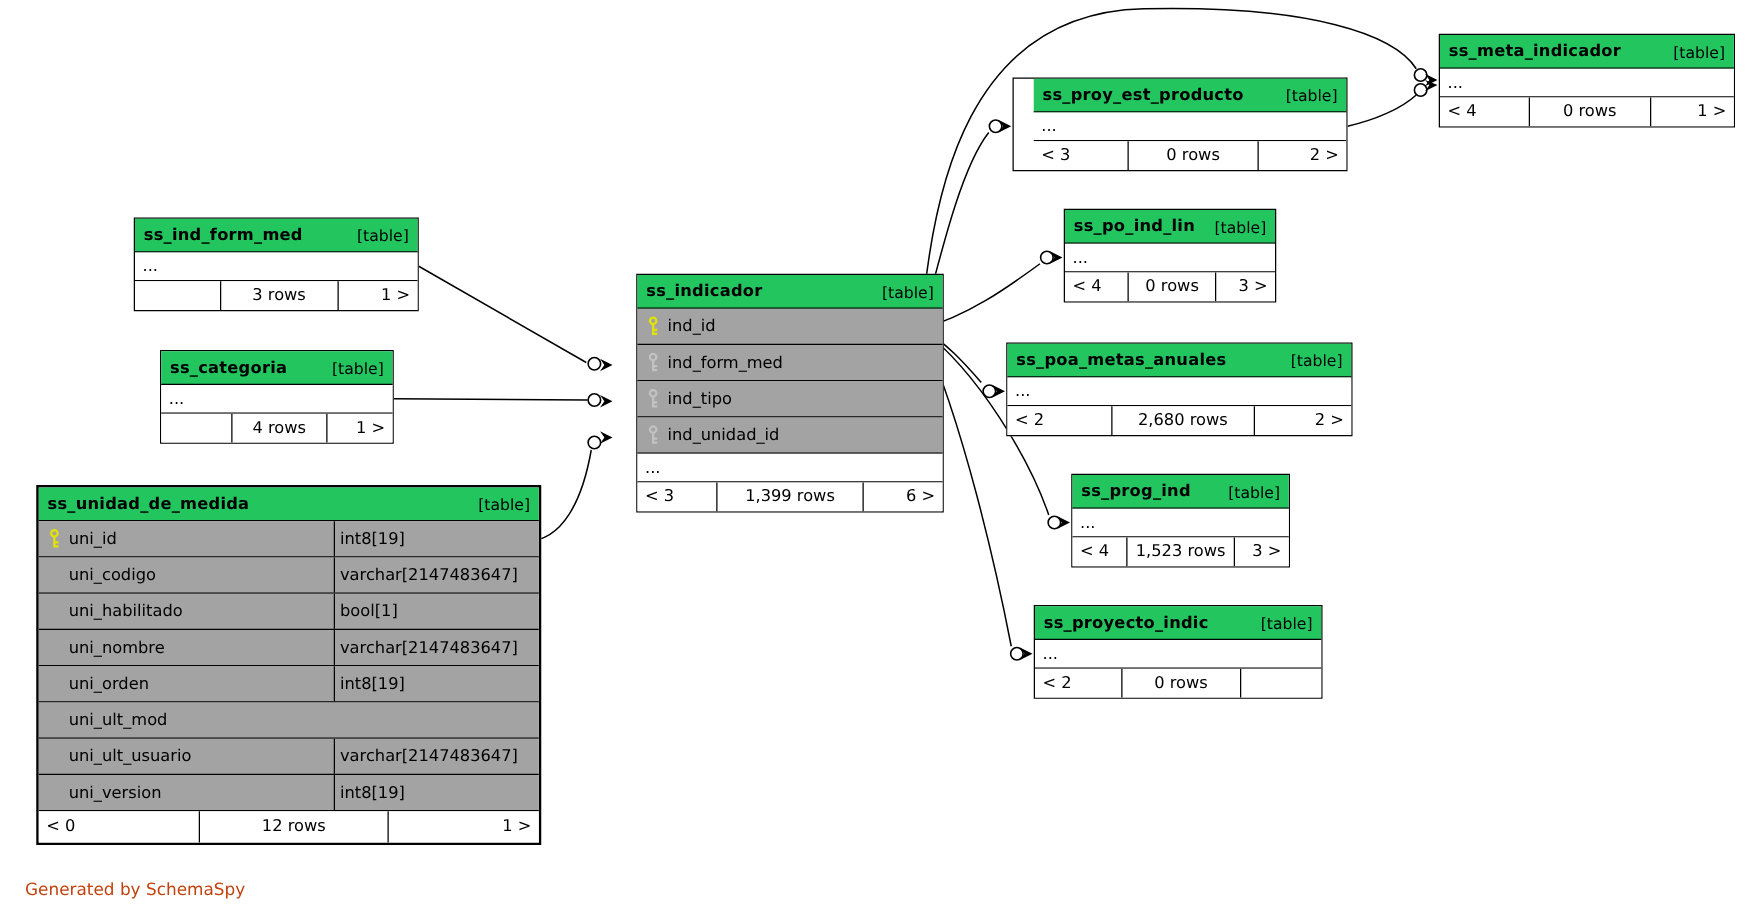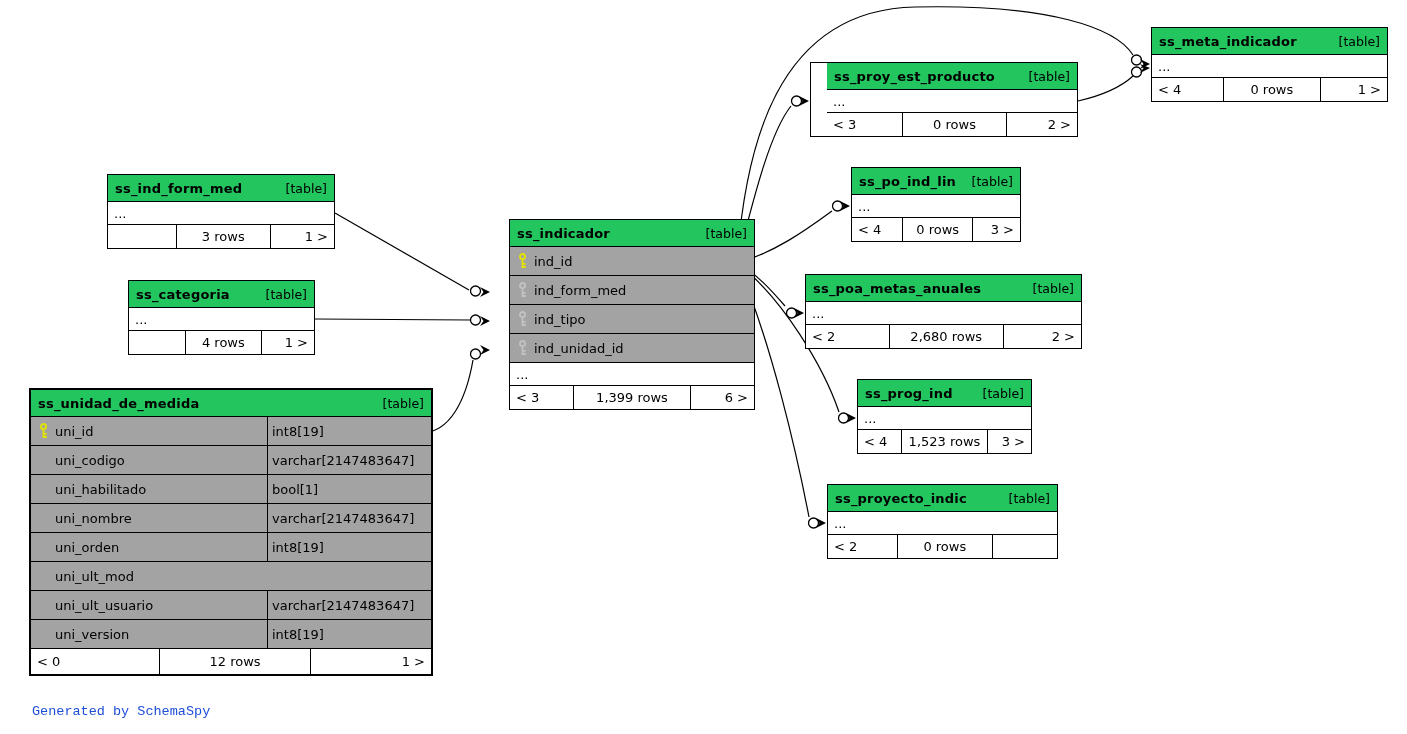--- a/index.html
+++ b/index.html
@@ -31,21 +31,21 @@
   .node-footer { display:flex; height:23px; font-size:13px; background:#fff; }
   .node.main .node-footer { height:25px; }
   .fcell { display:flex; align-items:center; padding:0 6px; overflow:hidden; white-space:nowrap; }
   .fcell.fleft   { flex:0 0 30%; justify-content:flex-start; }
   .fcell.fcenter { flex:1 1 auto; justify-content:center; border-left:1px solid #000; border-right:1px solid #000; }
   .fcell.fright  { flex:0 0 28%; justify-content:flex-end; }
 
   .pk svg { stroke:#e3e300; }
   .fk svg { stroke:#c2c2c2; }
 
-  .gen-note { position:absolute; left:32px; top:704px; font-size:13.5px; color:#1d4ed8;font-family:Liberation Mono, monospace; }
+  .gen-note { position:absolute; left:20px; top:704px; font-size:13.5px; color:#c2410c; }
 </style>
 </head>
 <body>
 
 <div class="canvas">
 
   <svg class="wires" width="1407" height="734" viewBox="0 0 1407 734">
     <g>
       <path d="M335,213 L469,290"></path>
       <circle cx="475.5" cy="291" r="5"></circle>

